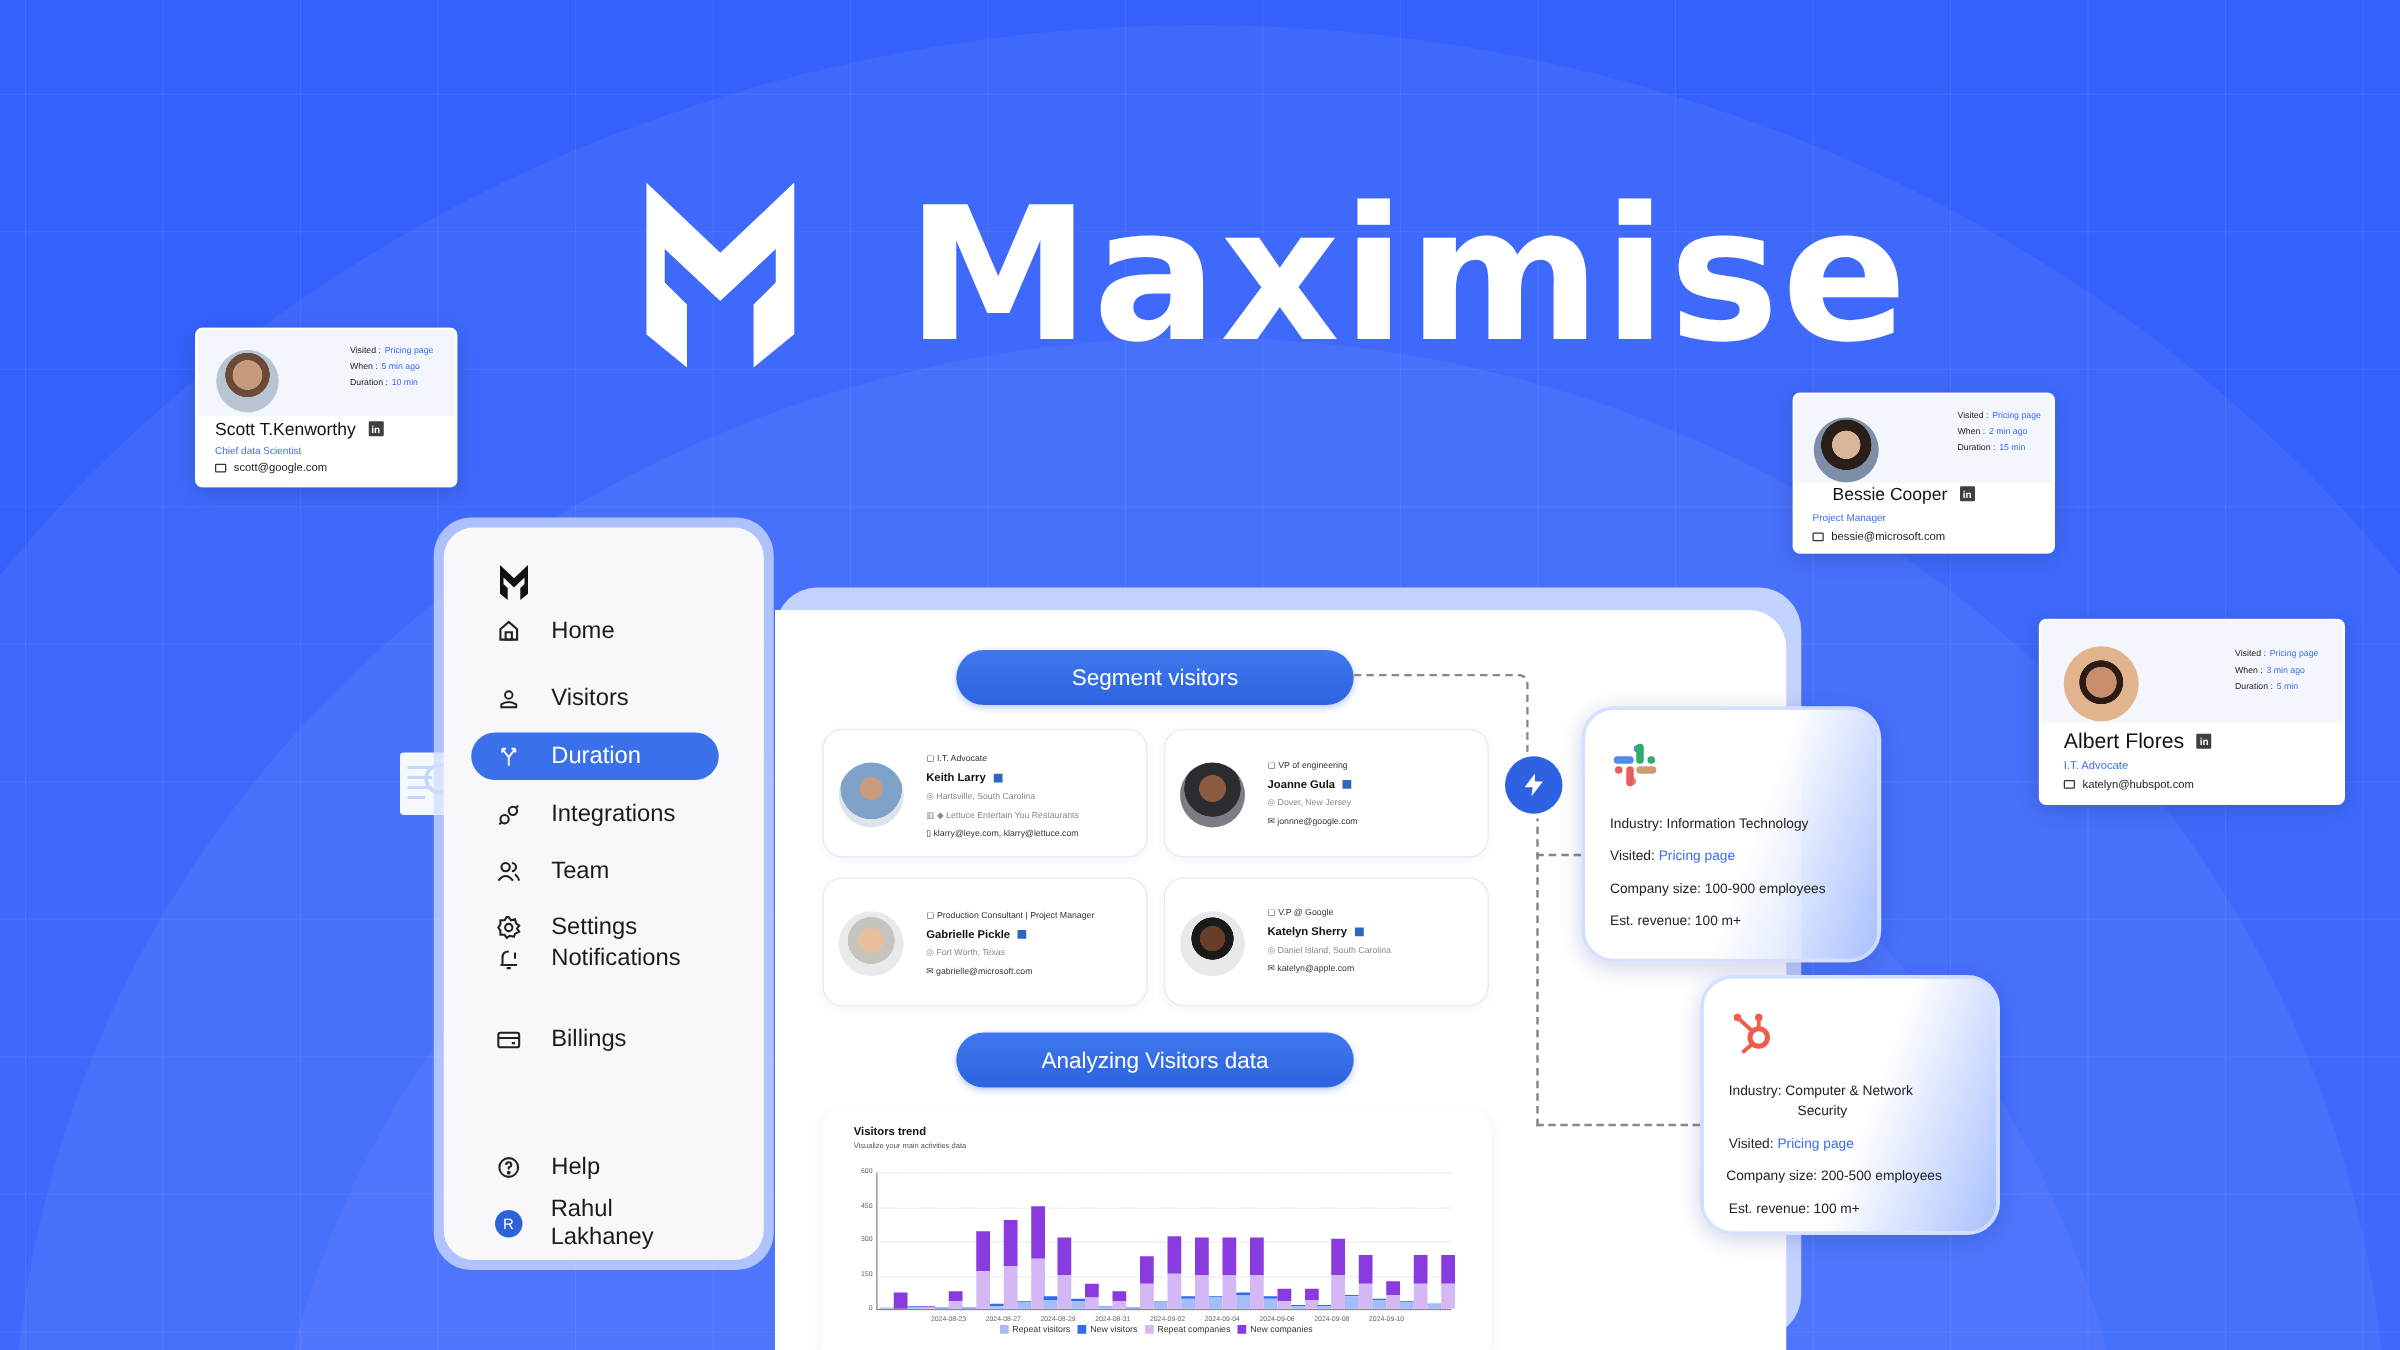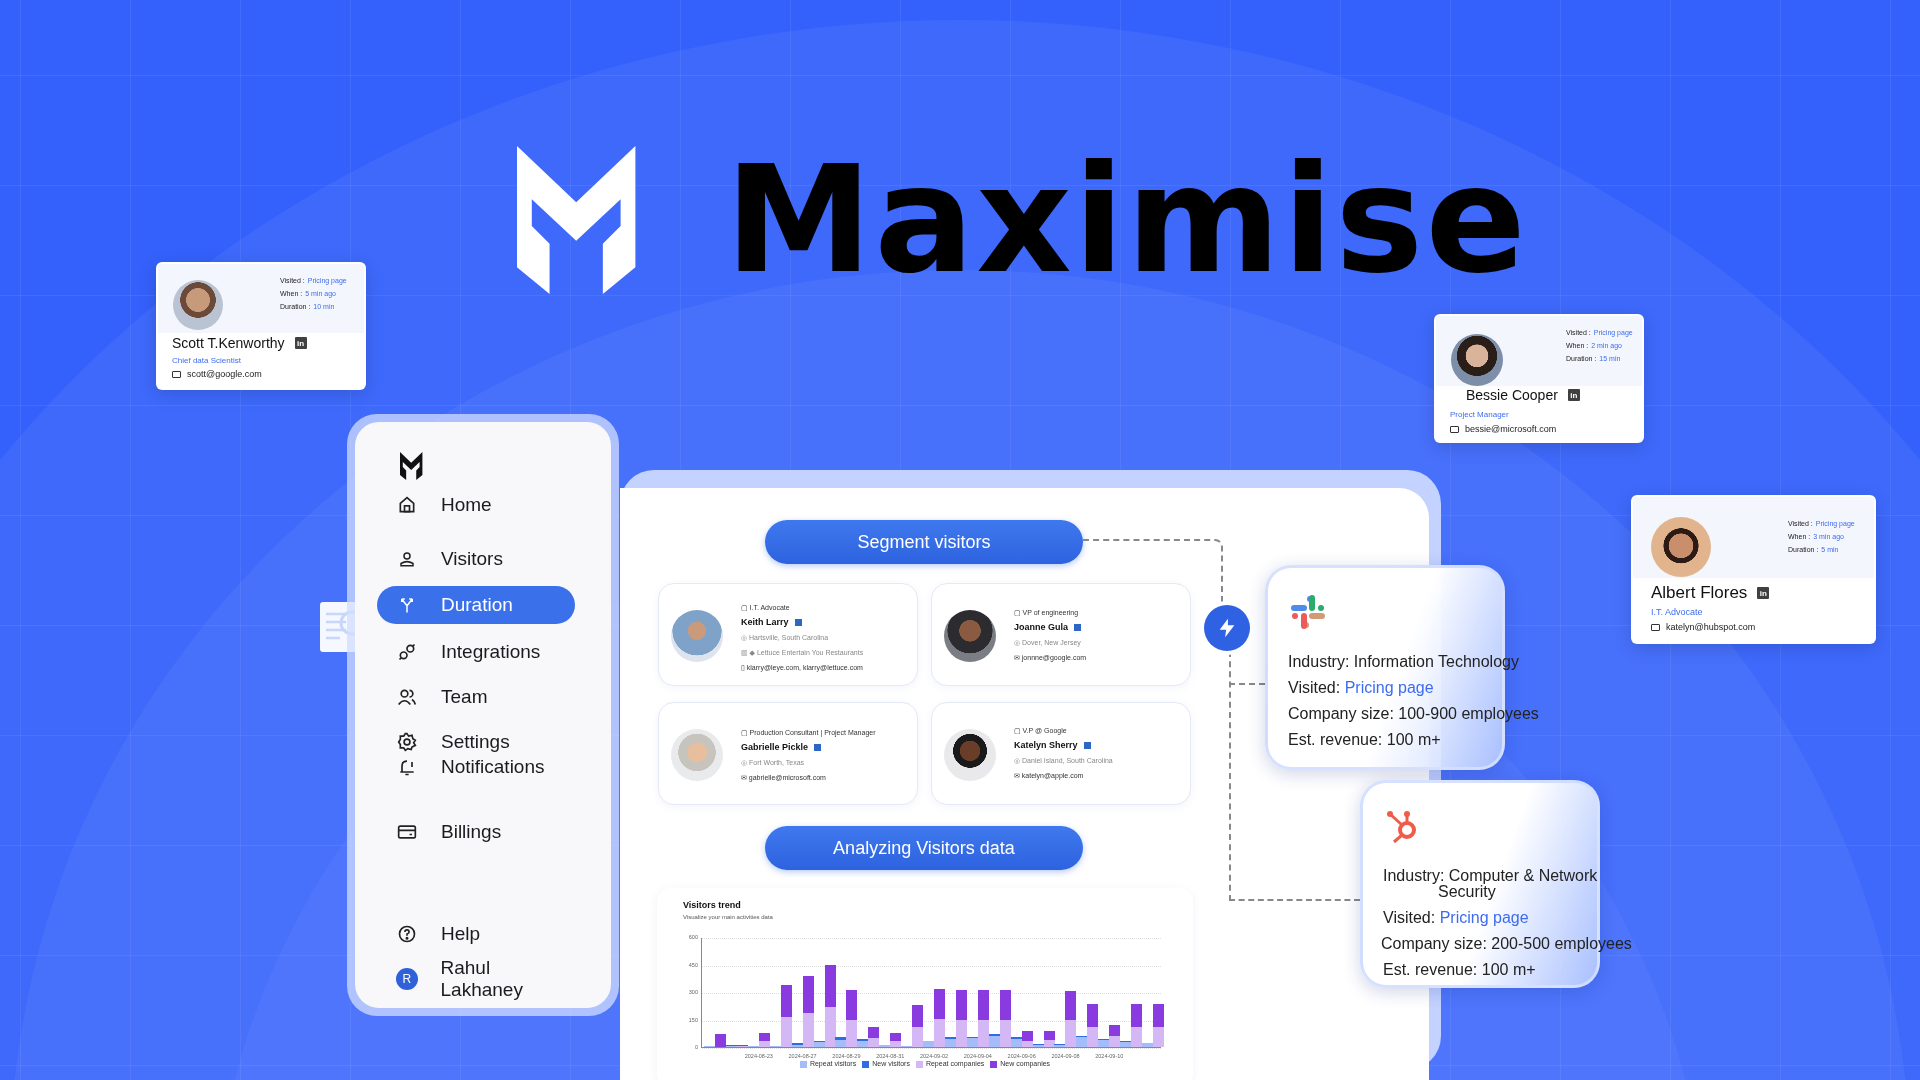--- a/index.html
+++ b/index.html
@@ -23,21 +23,21 @@
     left: 50%; transform: translateX(-50%);
   }
   .arc1 { width: 2400px; height: 2200px; top: 20px; background: rgba(255,255,255,0.05); }
   .arc2 { width: 1900px; height: 1800px; top: 270px; background: rgba(255,255,255,0.05); }
   .arc3 { width: 1500px; height: 1500px; top: 520px; background: rgba(255,255,255,0.04); }
 
   
   .brand { position: absolute; left: 517px; top: 146px; display: flex; align-items: center; }
   .brand-logo { width: 148px; height: 148px; }
   .brand-name {
-    margin-left: 60px; color: #000000; font-weight: 700; font-size: 148px; letter-spacing: 2px;
+    margin-left: 60px; color: #ffffff; font-weight: 700; font-size: 148px; letter-spacing: 2px;
     line-height: 1; font-family: "DejaVu Sans", sans-serif;
   }
 
   
   .profile-card {
     position: absolute; background: #fff; border-radius: 6px;
     box-shadow: 0 4px 18px rgba(0,0,0,0.15); overflow: hidden;
     border: 2px solid rgba(255,255,255,0.6);
   }
   .profile-top { height: 56%; background: #f4f6fd; position: absolute; left: 0; right: 0; top: 0; }
@@ -125,21 +125,21 @@
   .bar div { width: 100%; }
   .xtick { position: absolute; bottom: -12px; font-size: 5.5px; color: #666; transform: translateX(-50%); white-space: nowrap; }
   .legend { position: absolute; left: 0; right: 0; top: 172px; display: flex; justify-content: center; gap: 6px; font-size: 7px; color: #333; }
   .legend span.sw { display: inline-block; width: 7px; height: 7px; margin-right: 3px; vertical-align: middle; }
 
   
   .int-card {
     position: absolute; background: linear-gradient(110deg, #ffffff 55%, rgba(185,205,255,0.85));
     border-radius: 26px; border: 3px solid rgba(210,222,255,0.9);
     box-shadow: 0 4px 18px rgba(20,40,140,0.2);
-    font-size: 16px; color: #222;
+    font-size: 11px; color: #222;
   }
   .int-card p { position: absolute; left: 20px; white-space: nowrap; }
   .int-card .link { color: #3d6cf0; }
 </style>
 </head>
 <body>
 
 <div class="bg-grid"></div>
 <div class="bg-arc arc1"></div>
 <div class="bg-arc arc2"></div>

